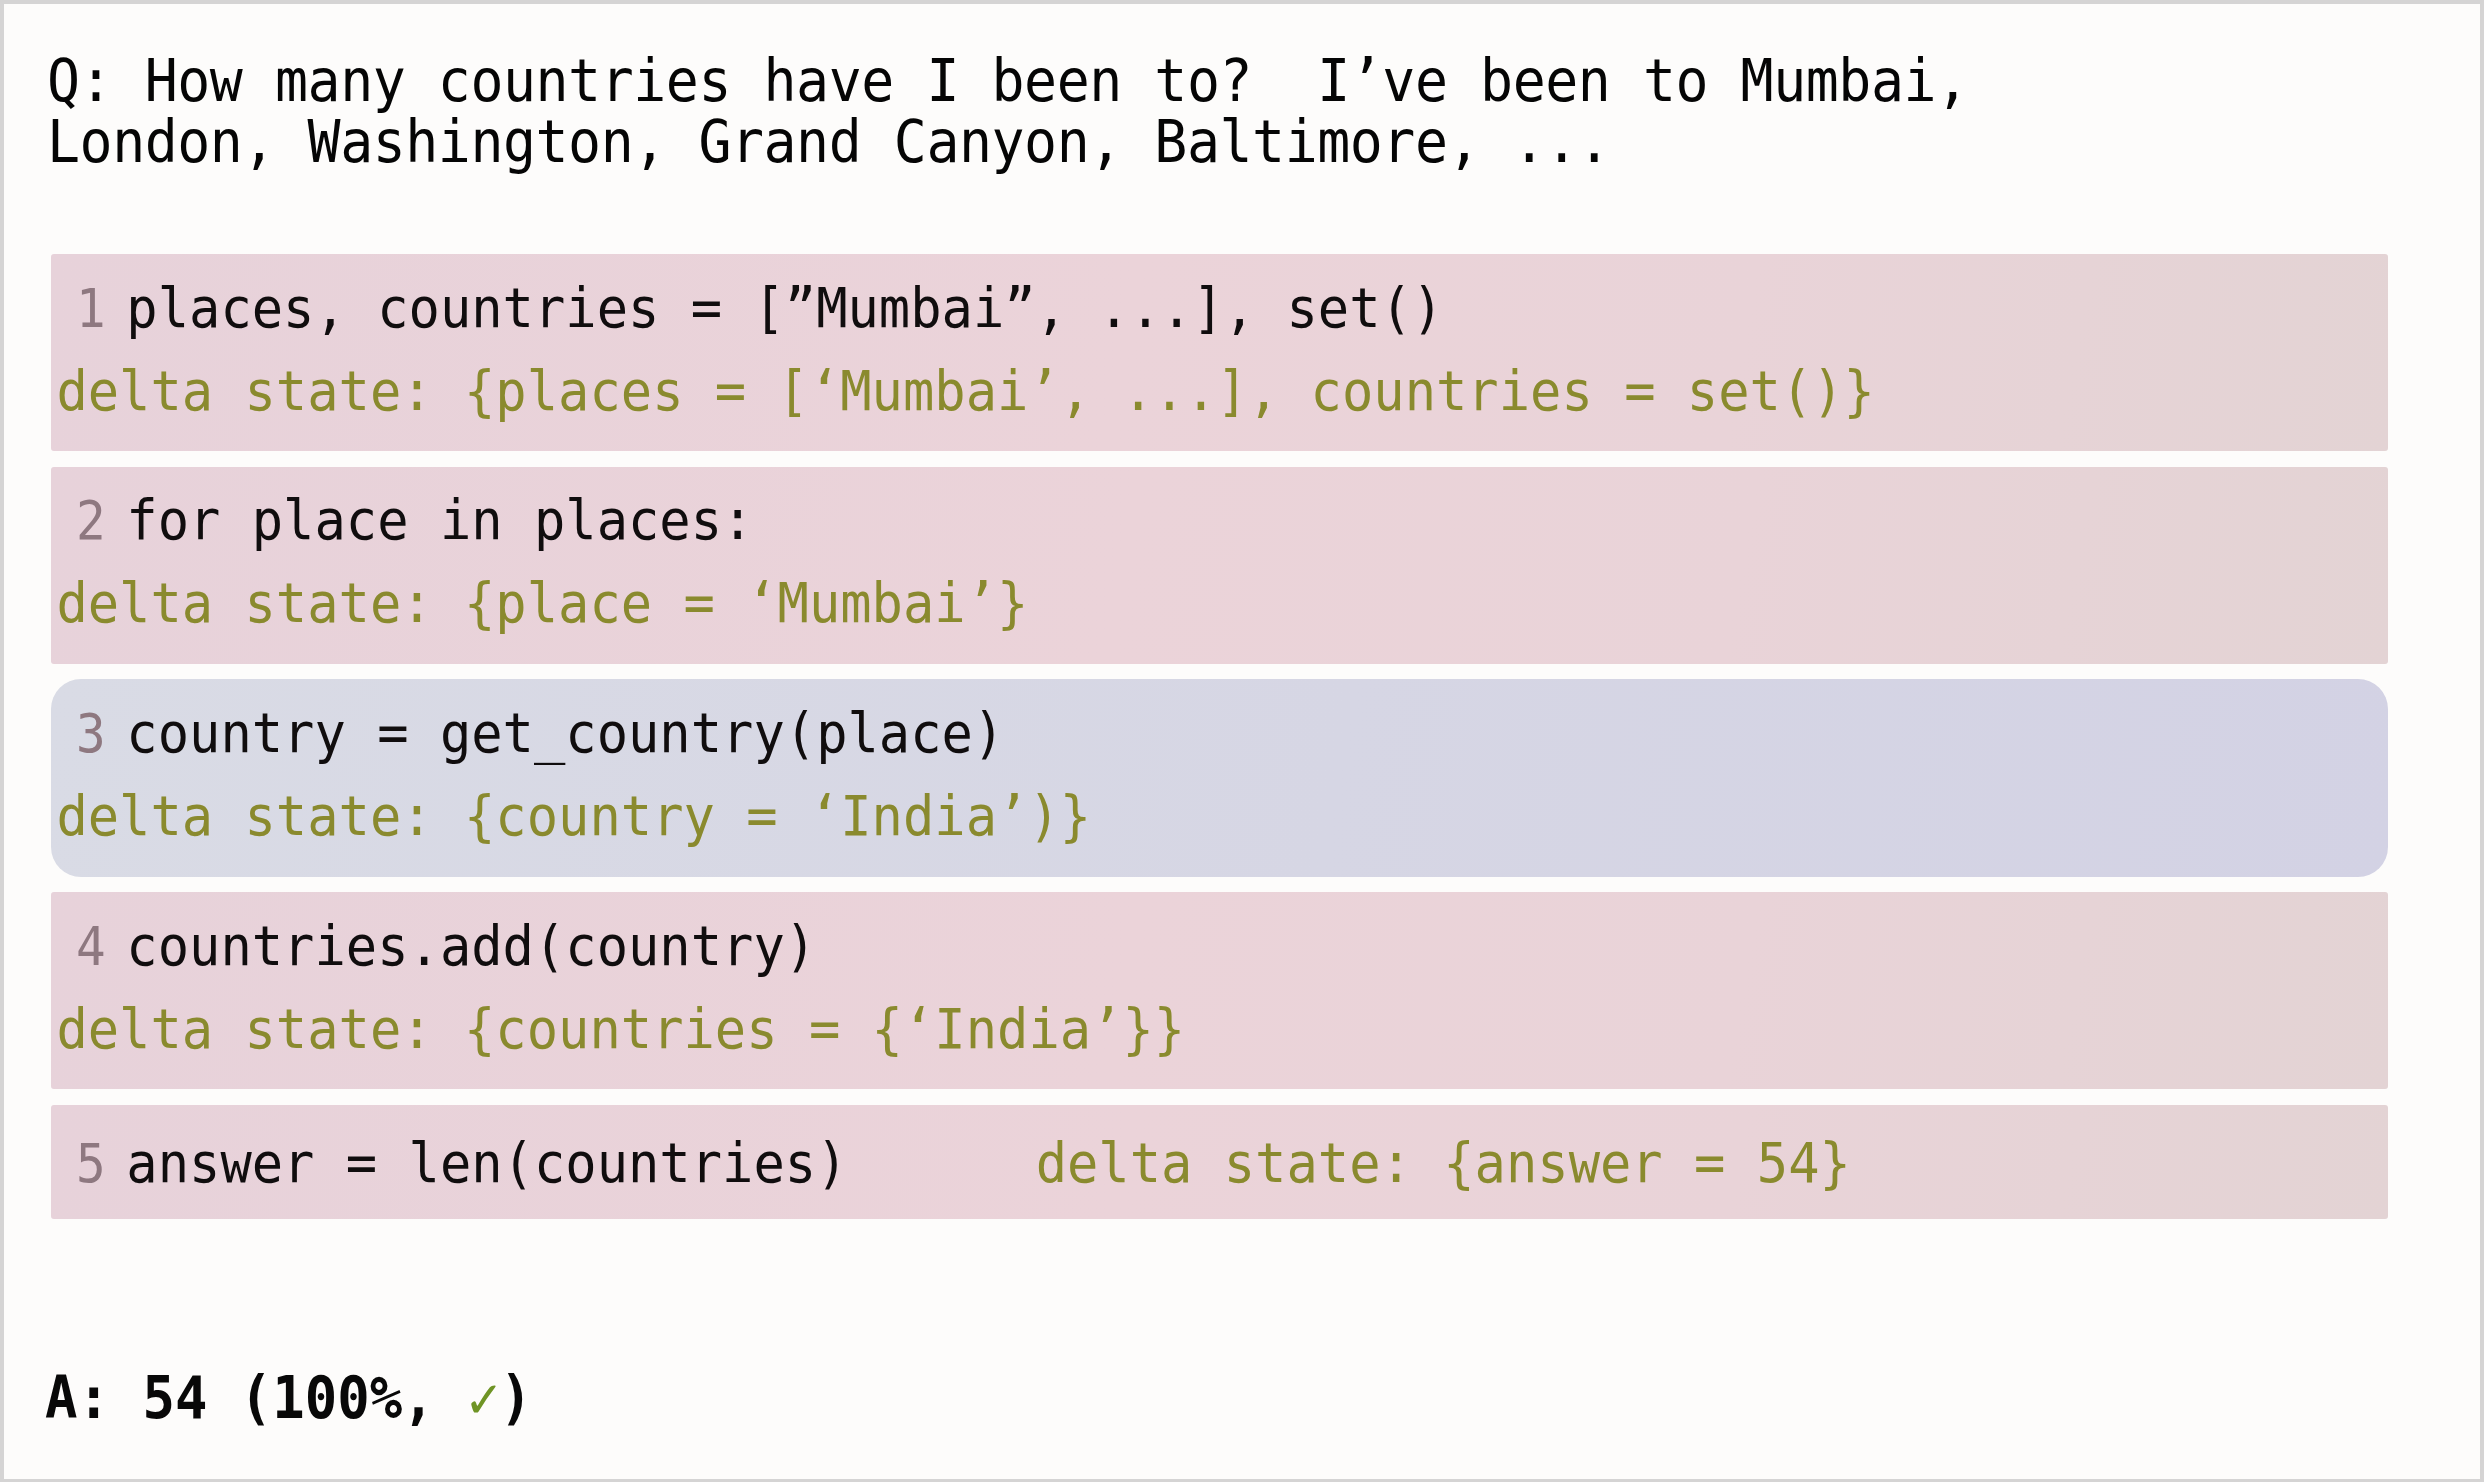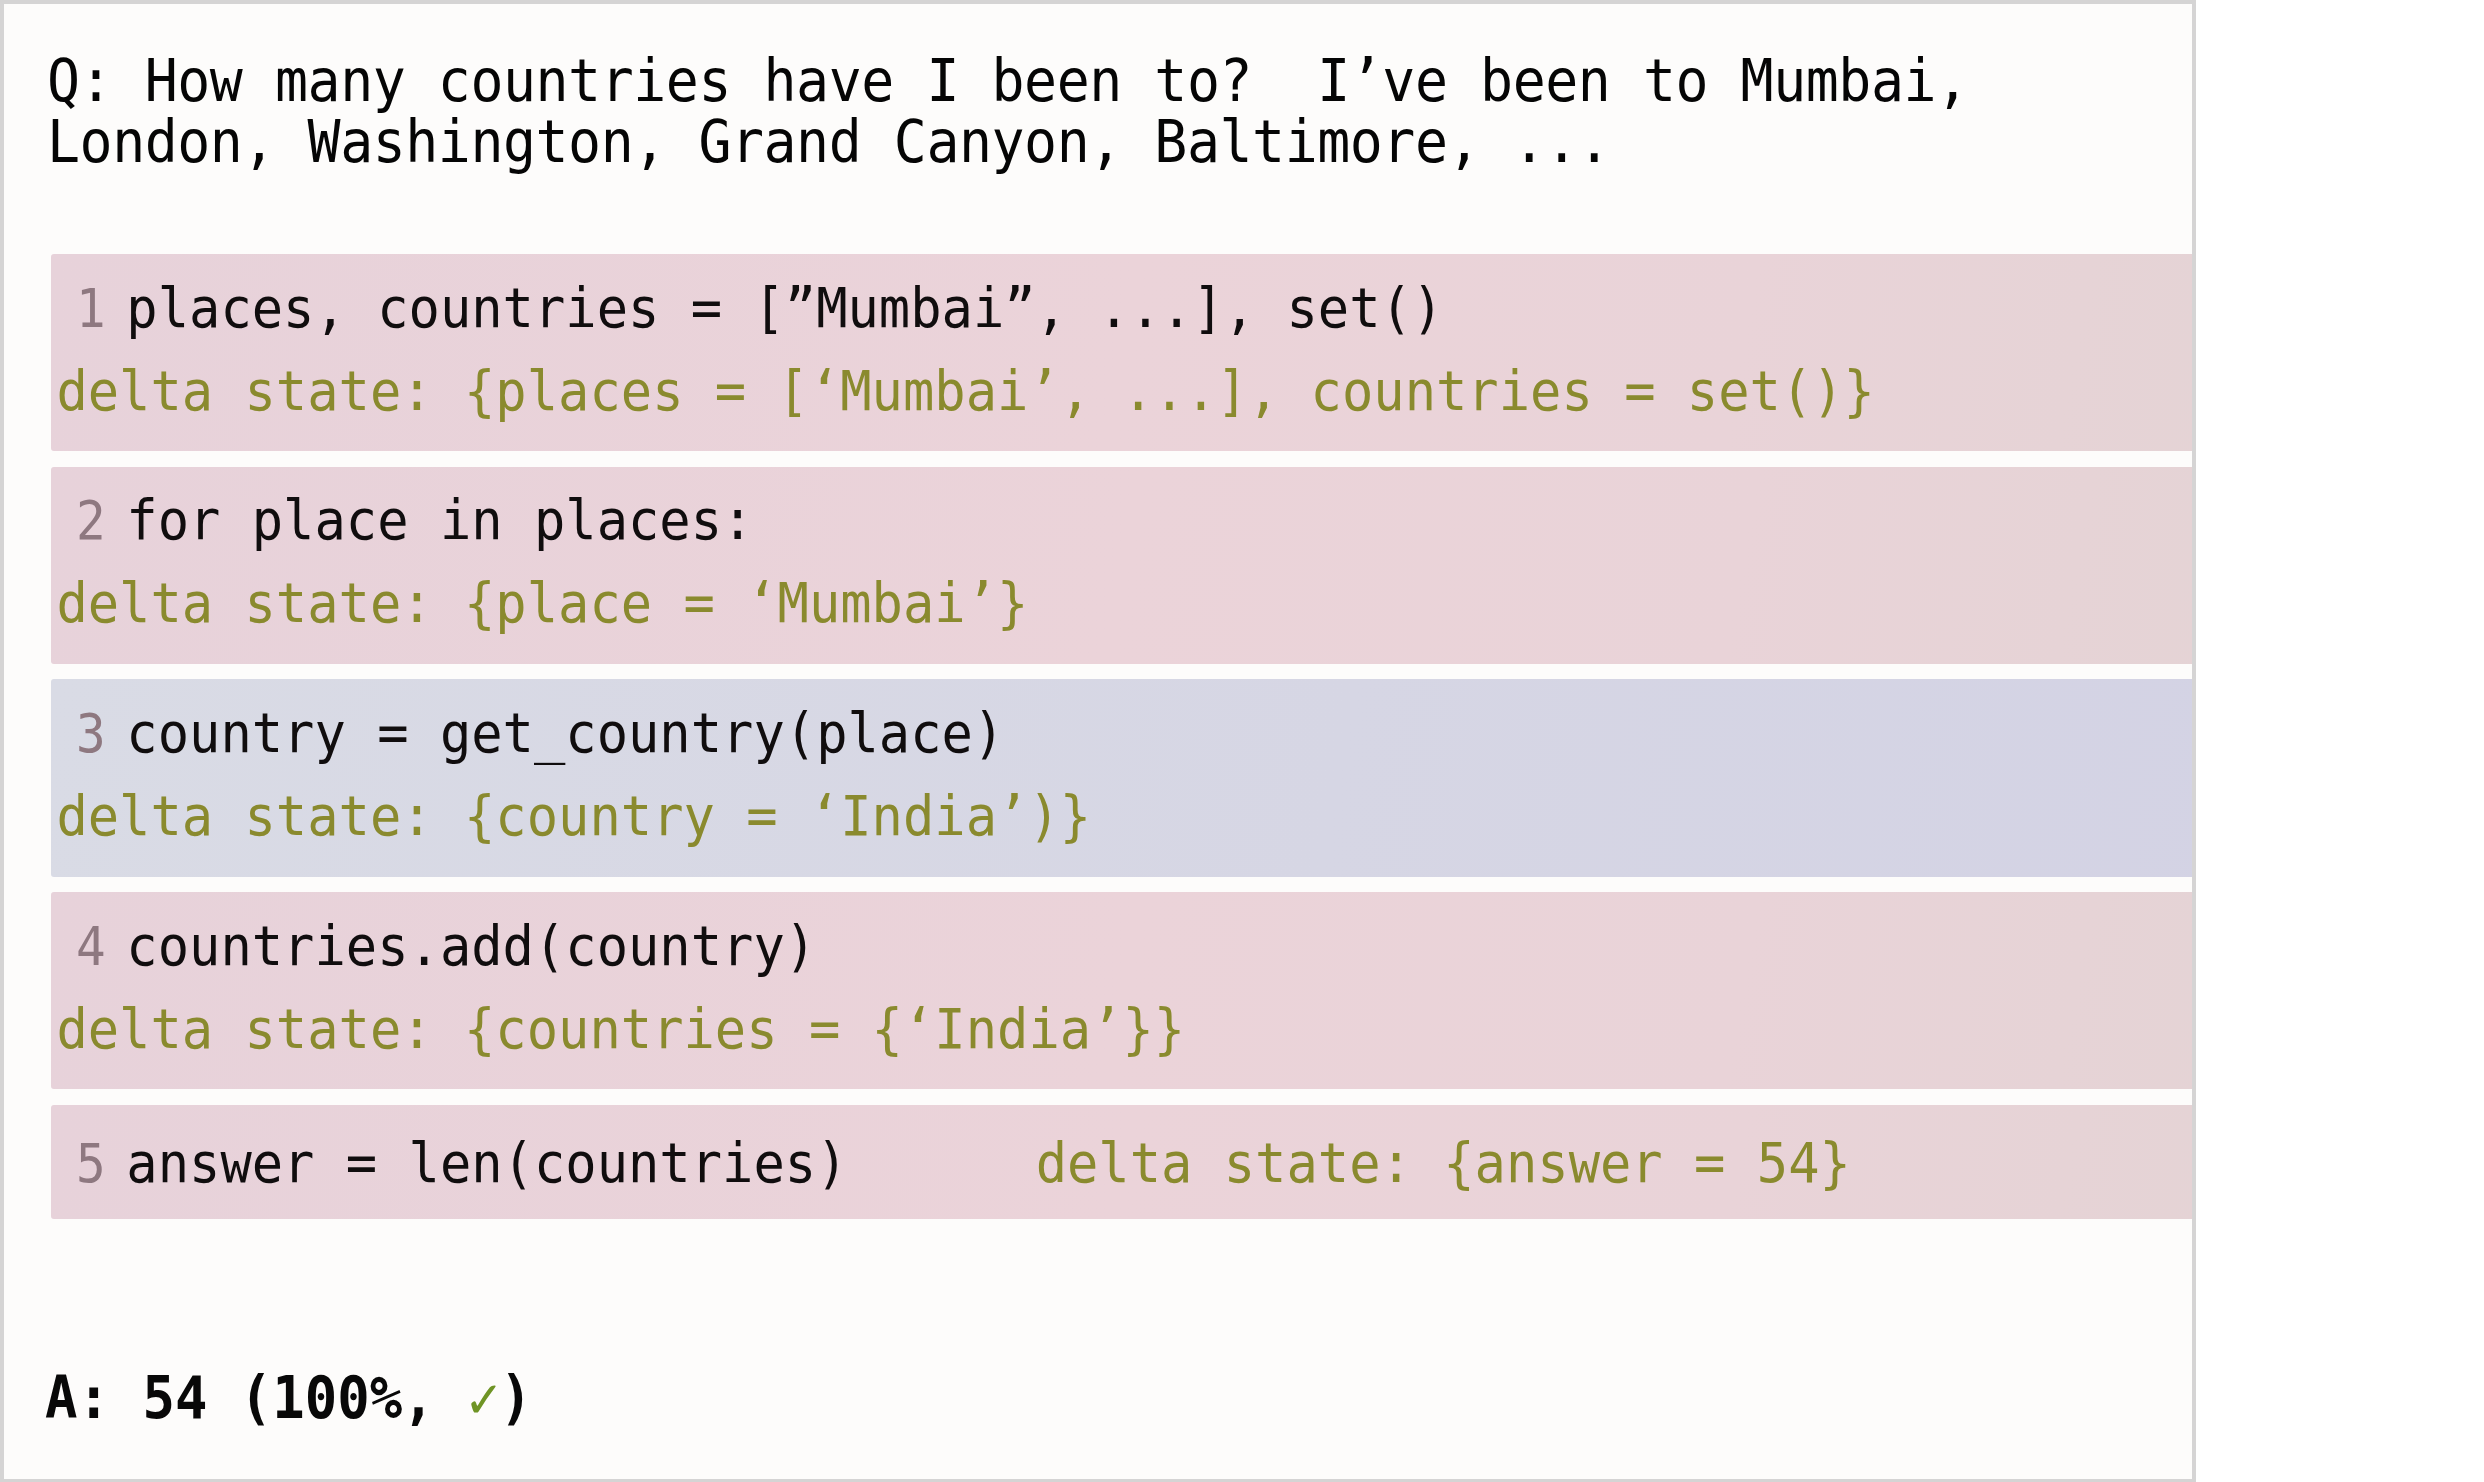--- a/index.html
+++ b/index.html
@@ -4,21 +4,21 @@
 <style>
   * { box-sizing: border-box; margin: 0; padding: 0; }
   html, body {
     width: 2484px;
     height: 1483px;
     background: #ffffff;
     font-family: "DejaVu Sans Mono", "Liberation Mono", monospace;
   }
   #card {
     position: relative;
-    width: 2196px;
+    width: 2484px;
     height: 1483px;
     background: #fdfcfb;
     border: 4.9px solid #d5d4d4;
     overflow: hidden;
   }
 
   
   #question {
     position: absolute;
     left: 43px;
@@ -43,21 +43,21 @@
     width: 2484px;
   }
   .step {
     position: relative;
     margin: 0 0 15.5px 47px;
     width: 2337px;
     padding: 9.7px 0 15.5px 0;
     border-radius: 2.9px;
   }
   .step.pink   { background: linear-gradient(100deg,#e7d2da 0%,#ebd3d9 46%,#e9d3d8 72%,#e3d3d4 100%); }
-  .step.blue   { background: linear-gradient(100deg,#d9dbe5 0%,#d6d6e4 55%,#d3d2e4 100%); }
+  .step.blue   { background: linear-gradient(100deg,#d9dbe5 0%,#d6d6e4 55%,#d3d2e4 100%); border-radius: 30px; }
 
   .codeline {
     position: relative;
     height: 87px;
     white-space: pre;
     font-size: 56px;
     line-height: 87px;
     color: #100d0e;
     font-family: "DejaVu Sans Mono", "Liberation Mono", monospace;
     transform: scaleX(0.93);

